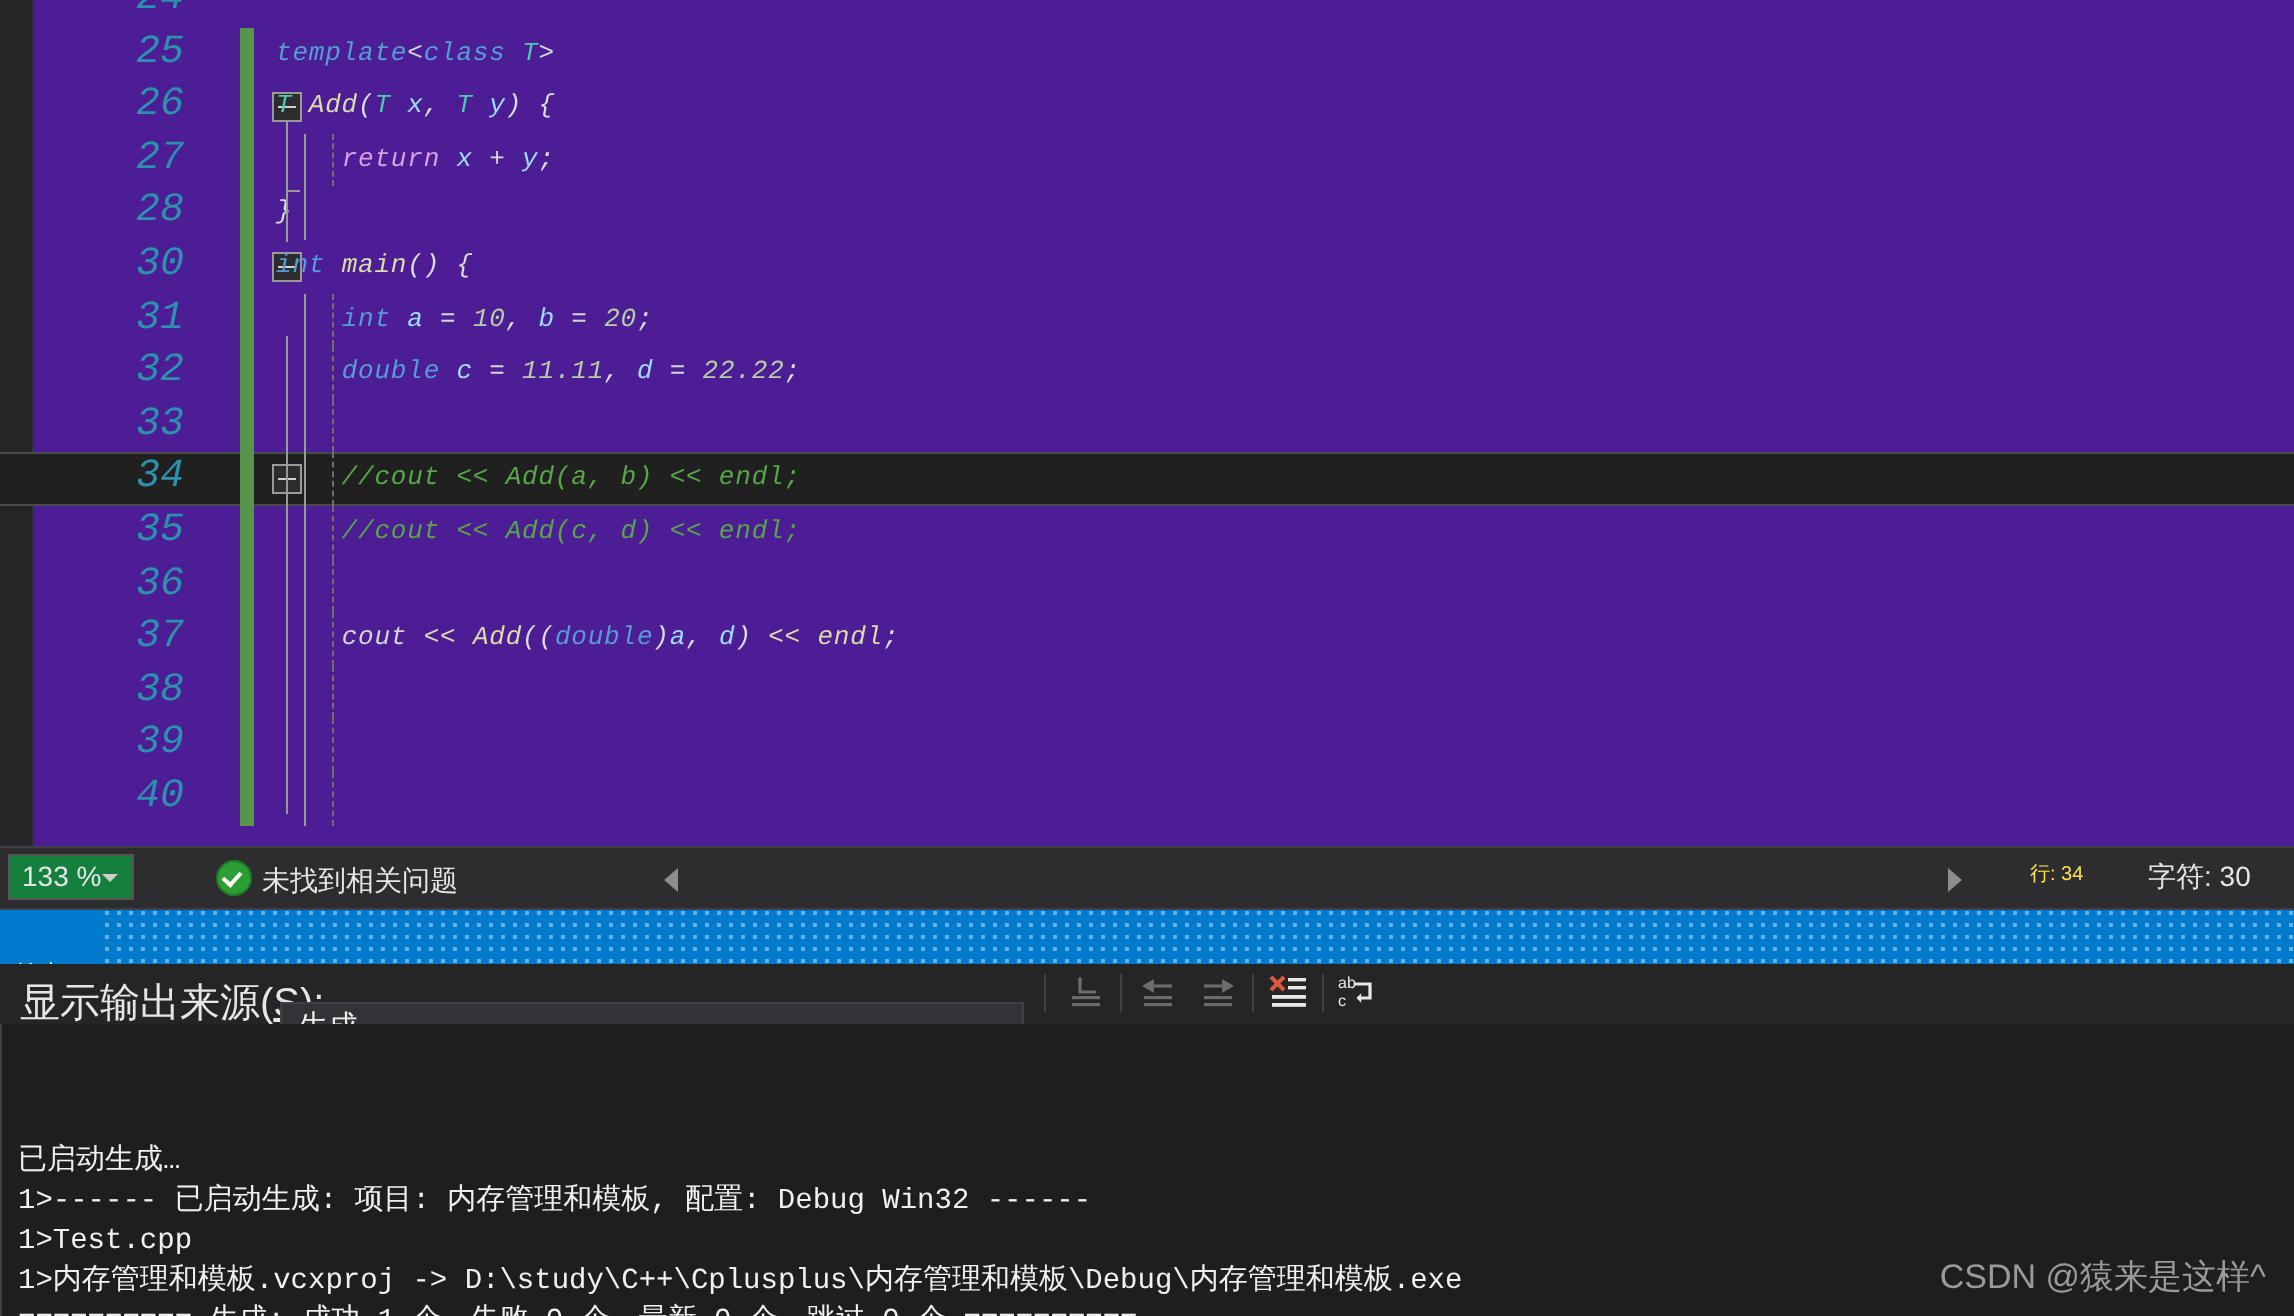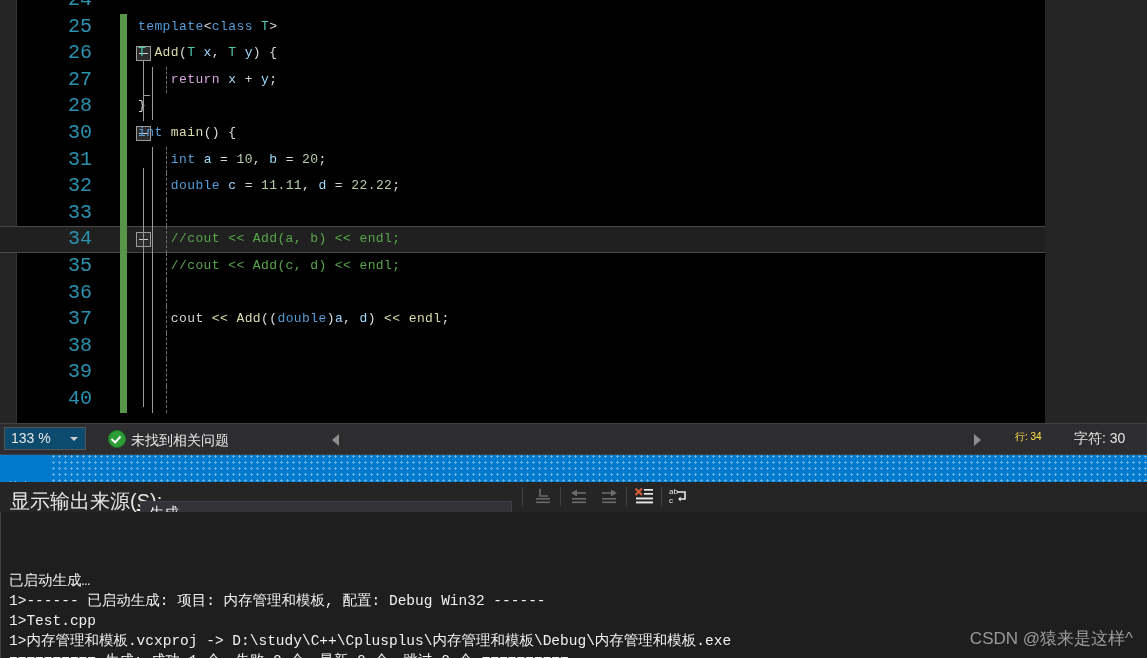--- a/index.html
+++ b/index.html
@@ -11,23 +11,24 @@
   }
   #app {
     position: relative;
     width: 1147px; height: 658px;
     background: #252526;
   }
 
   
   .editor {
     position: absolute;
-    left: 0; top: 0; width: 1045px; height: 423px;
-    background: #000000;
+    left: 0; top: 0; width: 1147px; height: 423px;
+    background: #4c1d95;
     overflow: hidden;
+    font-style: italic;
   }
   .editor-left-edge {
     position: absolute; left: 0; top: 0; width: 16px; height: 423px;
     background: #252526;
     border-right: 1px solid #333337;
   }
   .code-rows {
     position: absolute; left: 0; top: -13px; width: 1147px;
   }
   .row {
@@ -101,22 +102,22 @@
 
   
   .statusbar {
     position: absolute; left: 0; top: 423px; width: 1147px; height: 30px;
     background: #2d2d30;
     border-top: 1px solid #3f3f46;
     border-bottom: 1px solid #3f3f46;
   }
   .zoom-combo {
     position: absolute; left: 4px; top: 3px;
-    width: 82px; height: 23px;
-    background: #0c4a6e;
+    width: 63px; height: 23px;
+    background: #15803d;
     border: 1px solid #555558;
     box-sizing: border-box;
     color: #e6e6e6;
     font-size: 14px;
     line-height: 21px;
     padding-left: 6px;
   }
   .zoom-combo .caret {
     position: absolute; right: 7px; top: 9px;
     width: 0; height: 0;

